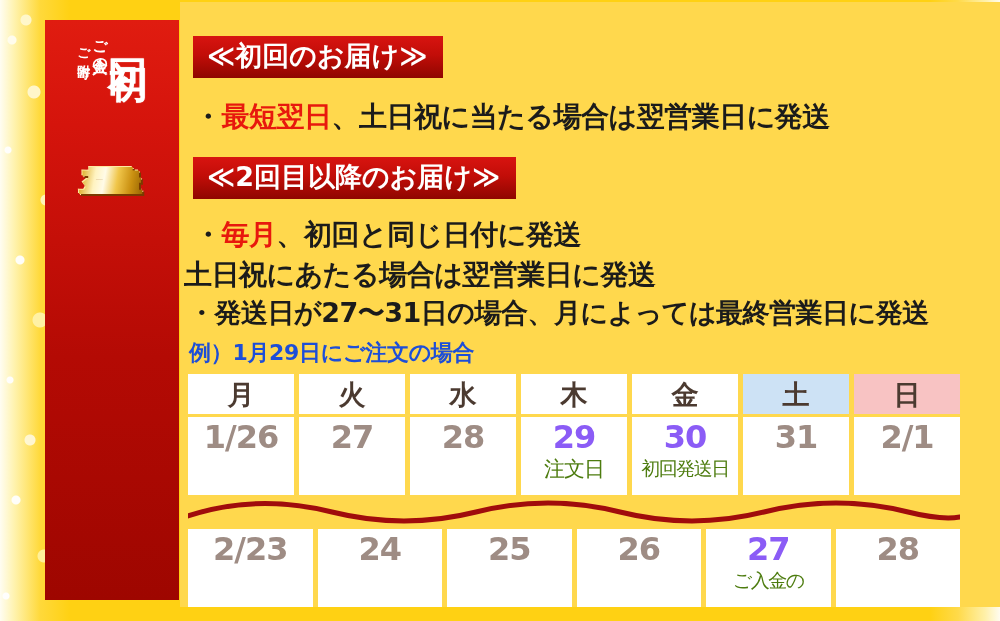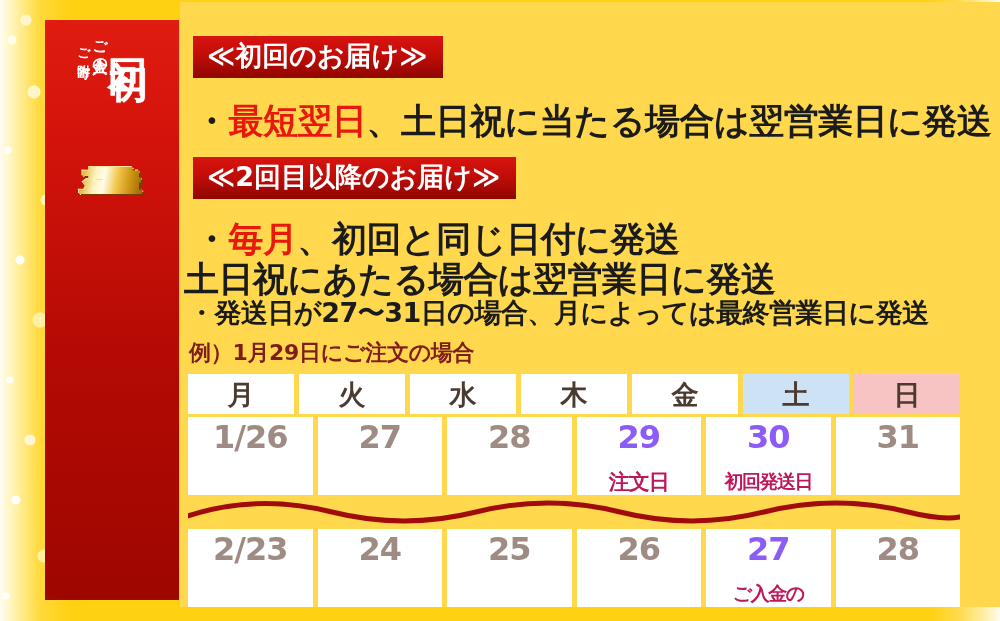--- a/index.html
+++ b/index.html
@@ -93,51 +93,51 @@
     color:#fff;font-weight:bold;
     padding:5px 16px 7px 14px;
     font-size:27px;line-height:1.12;letter-spacing:0px;
     white-space:nowrap;
   }
   .sh1{position:absolute;left:13px;top:34px;}
   .sh2{position:absolute;left:13px;top:155px;}
 
   .body-line{
     position:absolute;color:#1b1b1b;font-weight:bold;
-    font-size:35px;line-height:1.1;white-space:nowrap;letter-spacing:-.5px;
+    font-size:28px;line-height:1.1;white-space:nowrap;letter-spacing:-.5px;
   }
   .bl1{left:14px;top:100px;}
   .bl2{left:14px;top:218px;}
   .bl3{left:4px;top:258px;}
   .bl4{left:8px;top:296px;font-size:27px;}
   .hl-red{color:#E8180D;}
 
   .example{
     position:absolute;left:9px;top:336px;
-    color:#7f1d1d;font-weight:bold;font-size:22px;white-space:nowrap;
+    color:#1d4ed8;font-weight:bold;font-size:22px;white-space:nowrap;
     letter-spacing:-.3px;
   }
 
   
   .cal{position:absolute;left:8px;top:372px;width:772px;}
   .cal-row{display:flex;gap:5px;}
   .cal-cell{
     flex:1 1 0;background:#fff;display:flex;flex-direction:column;
     align-items:center;justify-content:center;box-sizing:border-box;
   }
   .hdr-row .cal-cell{height:40px;}
   .hdr-cell{color:#4B3A30;font-weight:bold;font-size:27px;line-height:1;}
   .hdr-sat{background:#CDE2F5;}
   .hdr-sun{background:#F8C3C3;}
 
   .date-row{margin-top:3px;}
   .date-row .cal-cell{height:78px;justify-content:flex-start;padding-top:4px;}
   .d-num{font-weight:bold;font-size:32px;line-height:1.05;color:#9E8C84;letter-spacing:-1px;}
   .d-num.accent{color:#8b5cf6;}
-  .d-tag{font-weight:bold;font-size:21px;line-height:1.1;color:#be185d;letter-spacing:-1px;margin-top:16px;white-space:nowrap;}
+  .d-tag{font-weight:normal;font-size:21px;line-height:1.1;color:#4d7c0f;letter-spacing:-1px;margin-top:3px;white-space:nowrap;}
   .d-tag.small{font-size:19px;letter-spacing:-1.5px;}
 
   .wave{position:absolute;left:8px;top:496px;width:772px;height:28px;}
 </style>
 </head>
 <body>
 
 <div id="stage">
 
   <div class="bg-base"></div>
@@ -211,20 +211,23 @@
             <span class="d-num accent">29</span>
             <span class="d-tag">注文日</span>
           </div>
           <div class="cal-cell">
             <span class="d-num accent">30</span>
             <span class="d-tag small">初回発送日</span>
           </div>
           <div class="cal-cell">
             <span class="d-num">31</span>
           </div>
+          <div class="cal-cell">
+            <span class="d-num">2/1</span>
+          </div>
         </div>
       <div style="height:31px"></div>
       <div class="cal-row date-row" id="cal-row-1">
           <div class="cal-cell">
             <span class="d-num">2/23</span>
           </div>
           <div class="cal-cell">
             <span class="d-num">24</span>
           </div>
           <div class="cal-cell">

